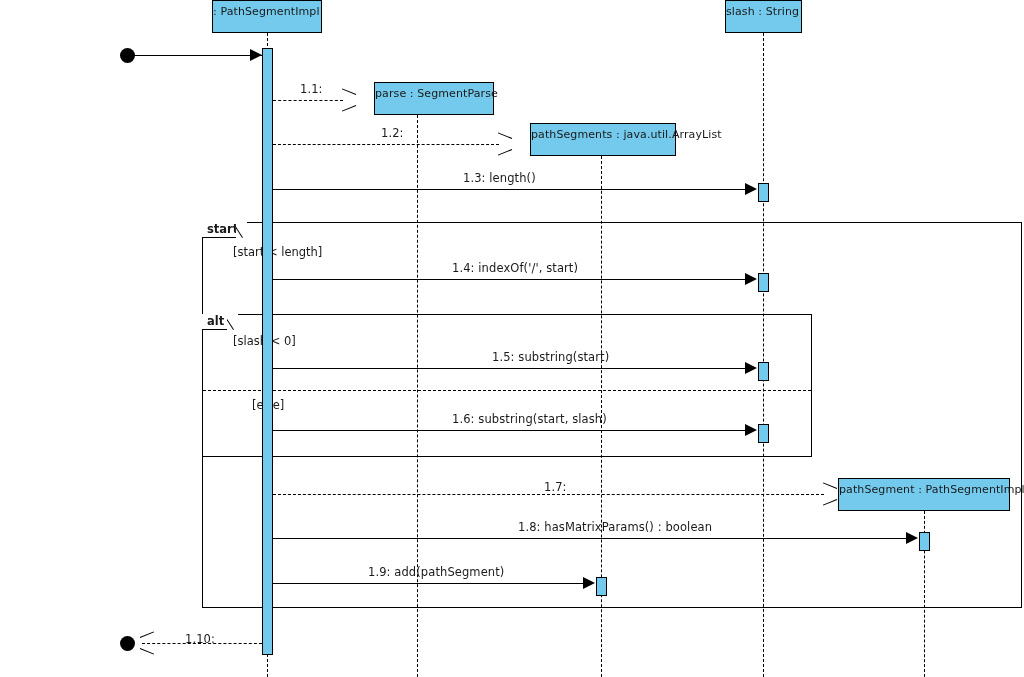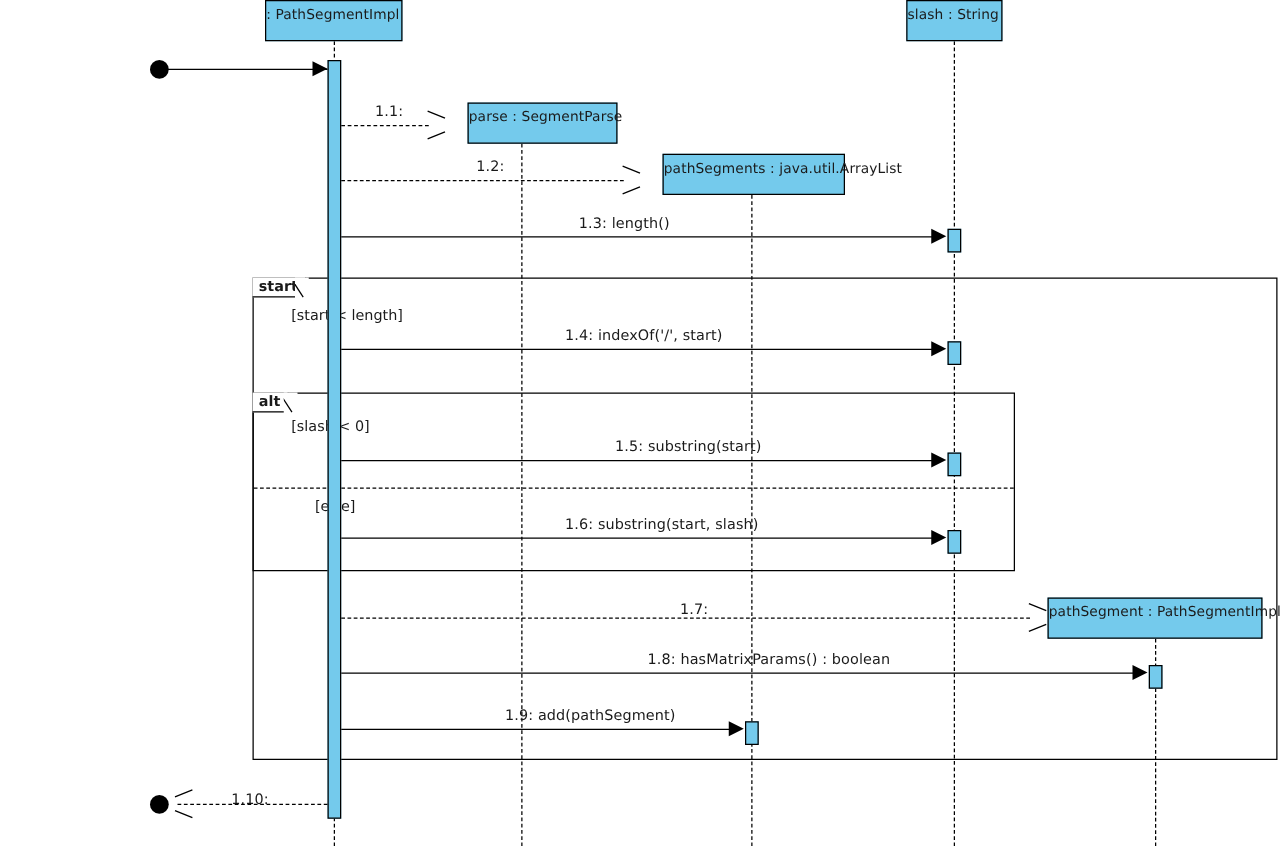--- a/index.html
+++ b/index.html
@@ -229,21 +229,21 @@
   <div class="arrow-solid-r" style="left:745px; top:424px;"></div>
 
   <div class="msg-label" style="left:544px; top:480px;">1.7:</div>
   <div class="msg-line dashed" style="left:273px; top:494px; width:551px;"></div>
   <div class="arrow-open-r" style="left:822px; top:487px;"></div>
 
   <div class="msg-label" style="left:518px; top:520px;">1.8: hasMatrixParams() : boolean</div>
   <div class="msg-line" style="left:273px; top:538px; width:634px;"></div>
   <div class="arrow-solid-r" style="left:906px; top:532px;"></div>
 
-  <div class="msg-label" style="left:368px; top:565px;margin-left:36px;">1.9: add(pathSegment)</div>
+  <div class="msg-label" style="left:368px; top:565px;">1.9: add(pathSegment)</div>
   <div class="msg-line" style="left:273px; top:583px; width:311px;"></div>
   <div class="arrow-solid-r" style="left:583px; top:577px;"></div>
 
   <div class="msg-label" style="left:185px; top:632px;">1.10:</div>
   <div class="msg-line dashed" style="left:142px; top:643px; width:120px;"></div>
   <div class="arrow-open-l" style="left:140px; top:636px;"></div>
   <div class="endpoint-dot" style="left:120px; top:636px;"></div>
 
 </div>
 

